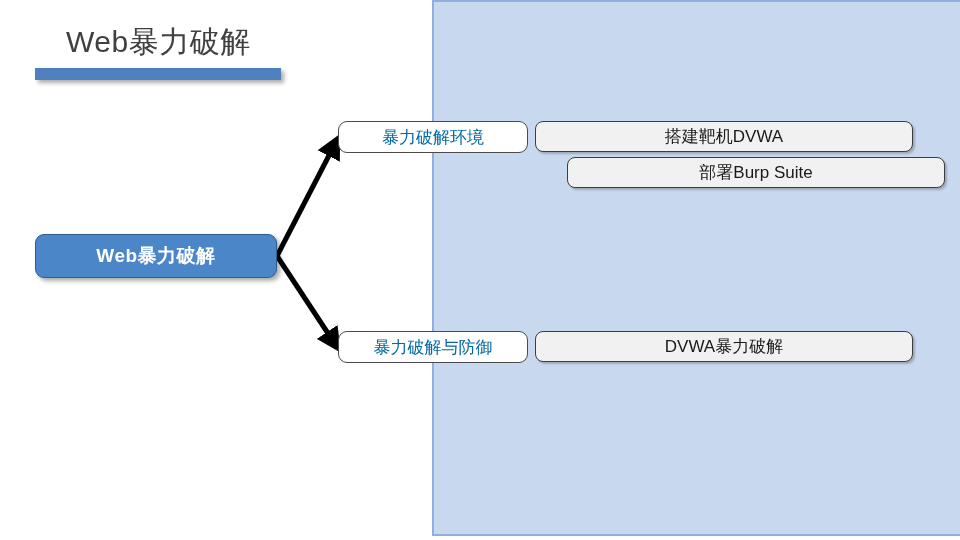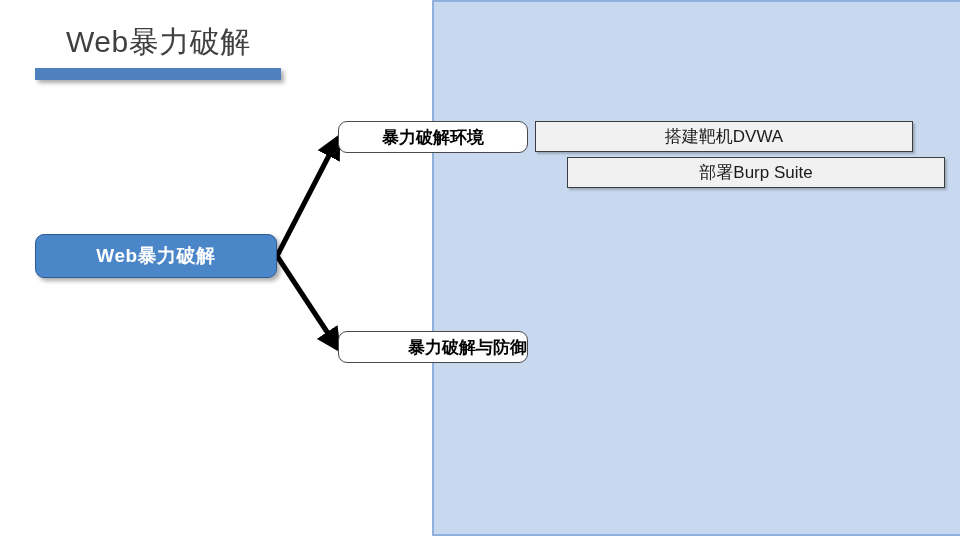--- a/index.html
+++ b/index.html
@@ -86,37 +86,36 @@
     height: 32px;
     background: #ffffff;
     border: 1px solid #4a4a4a;
     border-radius: 9px;
     box-sizing: border-box;
     display: flex;
     align-items: center;
     justify-content: center;
   }
   .branch-node-label {
-    color: #000000;
+    color: #0369a1;
     font-size: 17px;
     white-space: nowrap;
-    font-weight: bold;
   }
   .branch-1 { left: 338px; top: 121px; }
-  .branch-2 { left: 338px; top: 331px; justify-content: flex-end; }
+  .branch-2 { left: 338px; top: 331px; }
 
   
   .leaf-node {
     position: absolute;
     left: 535px;
     width: 378px;
     height: 31px;
     background: #f1f1f1;
     border: 1px solid #3d3d3d;
-    border-radius: 0;
+    border-radius: 8px;
     box-sizing: border-box;
     display: flex;
     align-items: center;
     justify-content: center;
     box-shadow: 2px 2px 2px rgba(0,0,0,0.22);
   }
   .leaf-node-label {
     color: #1a1a1a;
     font-size: 17px;
     white-space: nowrap;
@@ -169,15 +168,18 @@
   </div>
 
   <div class="leaf-node leaf-1">
     <span class="leaf-node-label">搭建靶机DVWA</span>
   </div>
 
   <div class="leaf-node leaf-2">
     <span class="leaf-node-label">部署Burp Suite</span>
   </div>
 
+  <div class="leaf-node leaf-3">
+    <span class="leaf-node-label">DVWA暴力破解</span>
+  </div>
 
 
 </div>
 
 </body></html>

